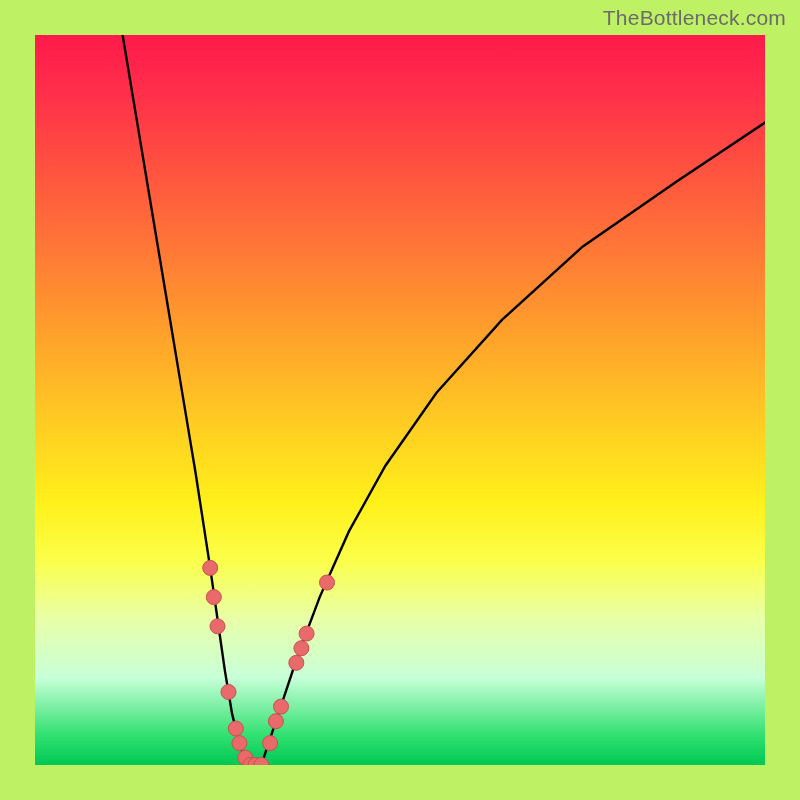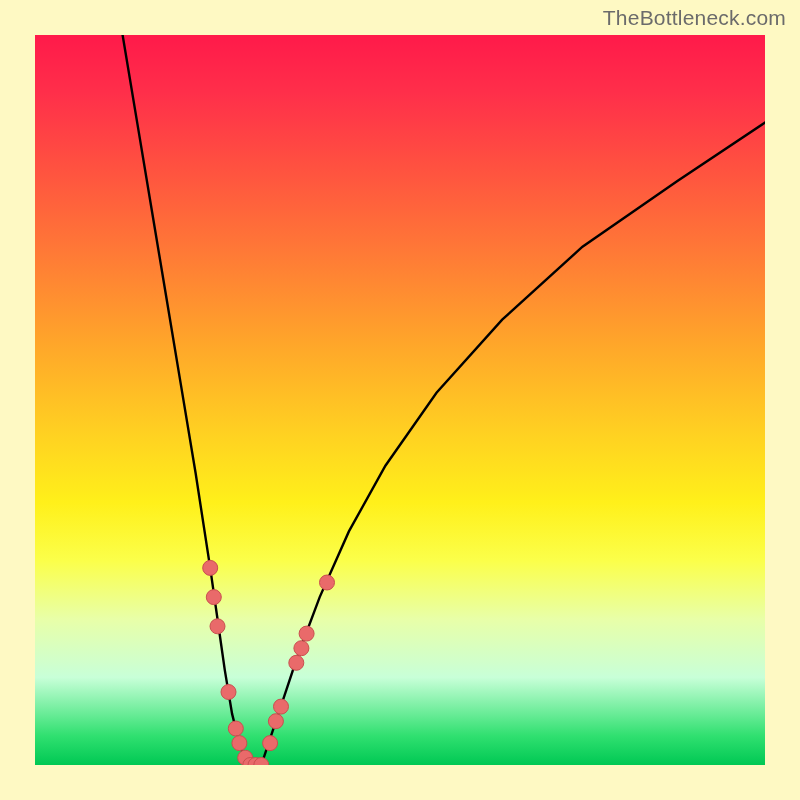--- a/index.html
+++ b/index.html
@@ -1,20 +1,20 @@
 <!DOCTYPE html>
 <html><head>
 <meta charset="utf-8">
 <style>
   * { margin: 0; padding: 0; box-sizing: border-box; }
   html, body { width: 800px; height: 800px; overflow: hidden; }
   .frame {
     width: 800px;
     height: 800px;
-    background: #fef9c3;
+    background: #bef264;
     position: relative;
   }
   .plot-area {
     position: absolute;
     left: 35px;
     top: 35px;
     width: 730px;
     height: 730px;
     background: linear-gradient(
       to bottom,

